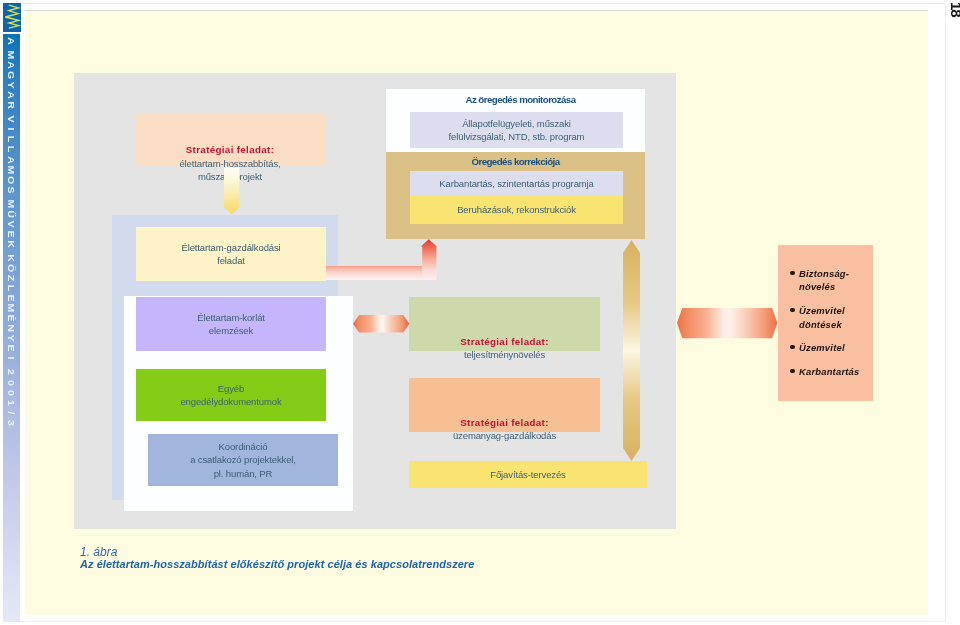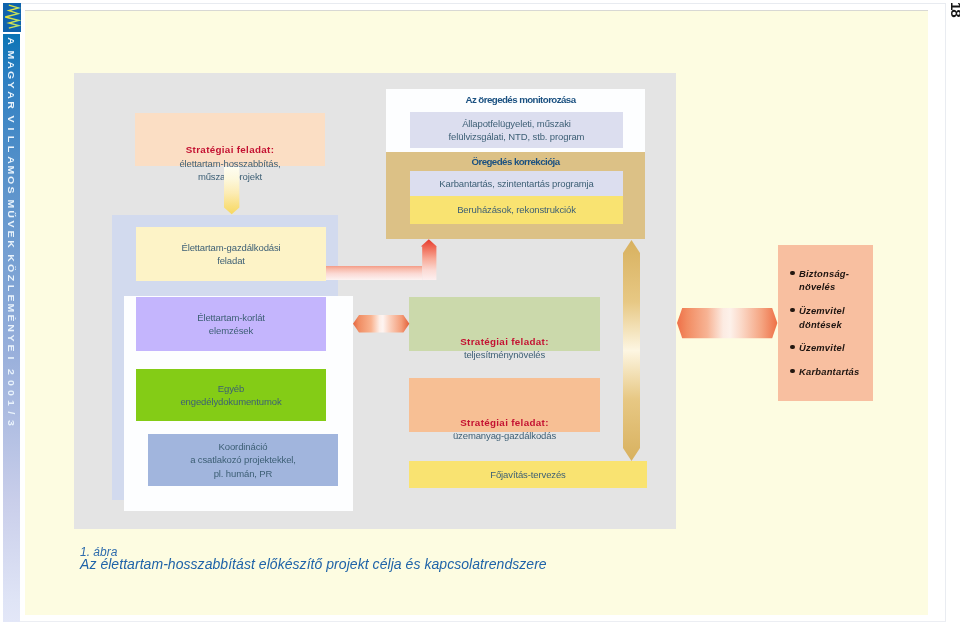--- a/index.html
+++ b/index.html
@@ -65,21 +65,21 @@
   .outcome{position:absolute;left:778px;top:245px;width:95px;height:156px;background:#f8bfa0;font-style:italic;}
   .outcome ul{margin:0;padding:22px 0 0 13.2px;list-style:none;}
   .outcome li{position:relative;font-size:9.4px;font-weight:bold;color:#1d1410;
               line-height:13.4px;letter-spacing:0.22px;padding-left:7.8px;margin-bottom:10.4px;}
   .outcome li .dot{position:absolute;left:-0.8px;top:3.9px;width:4.2px;height:4.2px;
                    border-radius:50%;background:#231710;}
 
   
   .cap{position:absolute;left:80px;top:547px;}
   .cap .l1{font-size:12px;font-style:italic;color:#2e6bad;line-height:10.6px;letter-spacing:0px;}
-  .cap .l2{font-size:14px;font-style:italic;font-weight:normal;color:#1f63a8;line-height:12px;letter-spacing:0.05px;}
+  .cap .l2{font-size:11px;font-style:italic;font-weight:bold;color:#1f63a8;line-height:12px;letter-spacing:0.05px;}
 
   svg.arrow{position:absolute;overflow:visible;}
 </style>
 </head>
 <body>
 
 <div id="page">
   <div class="sheet-frame"></div>
   <div class="sheet-inner"></div>
 

